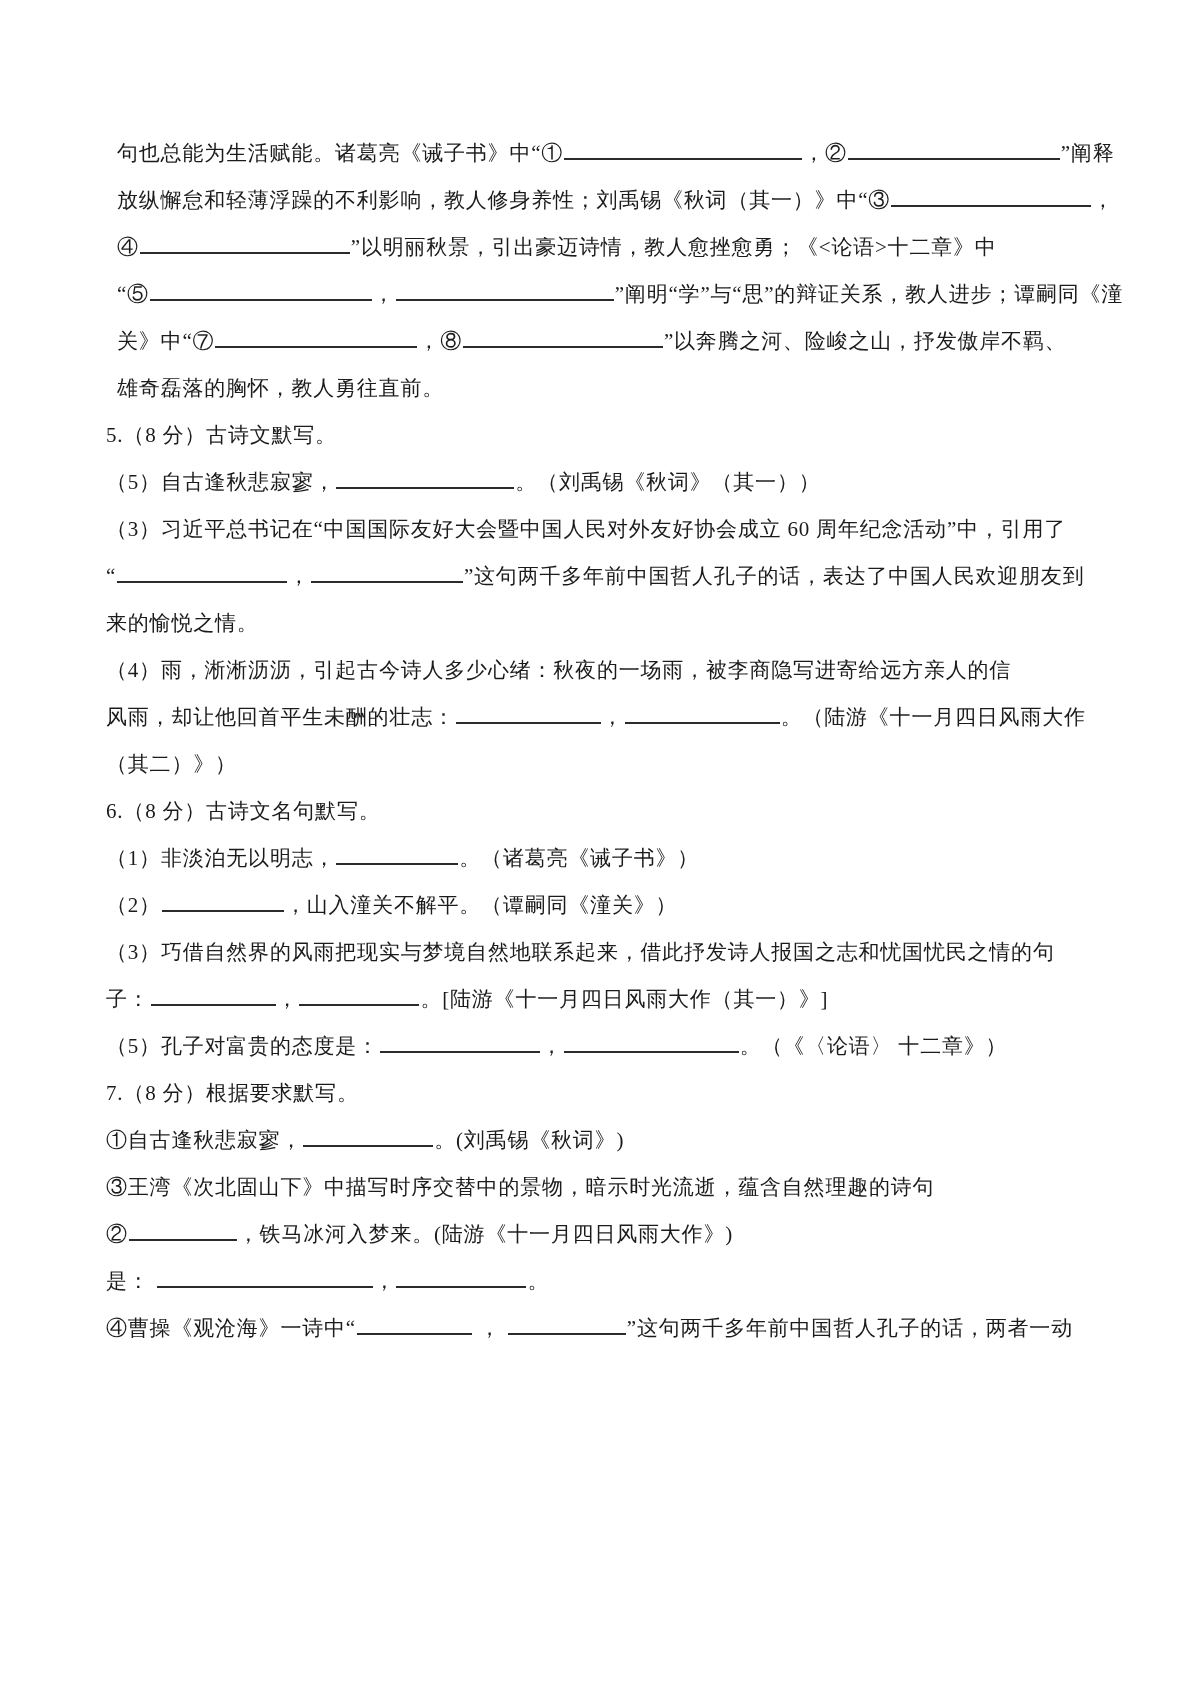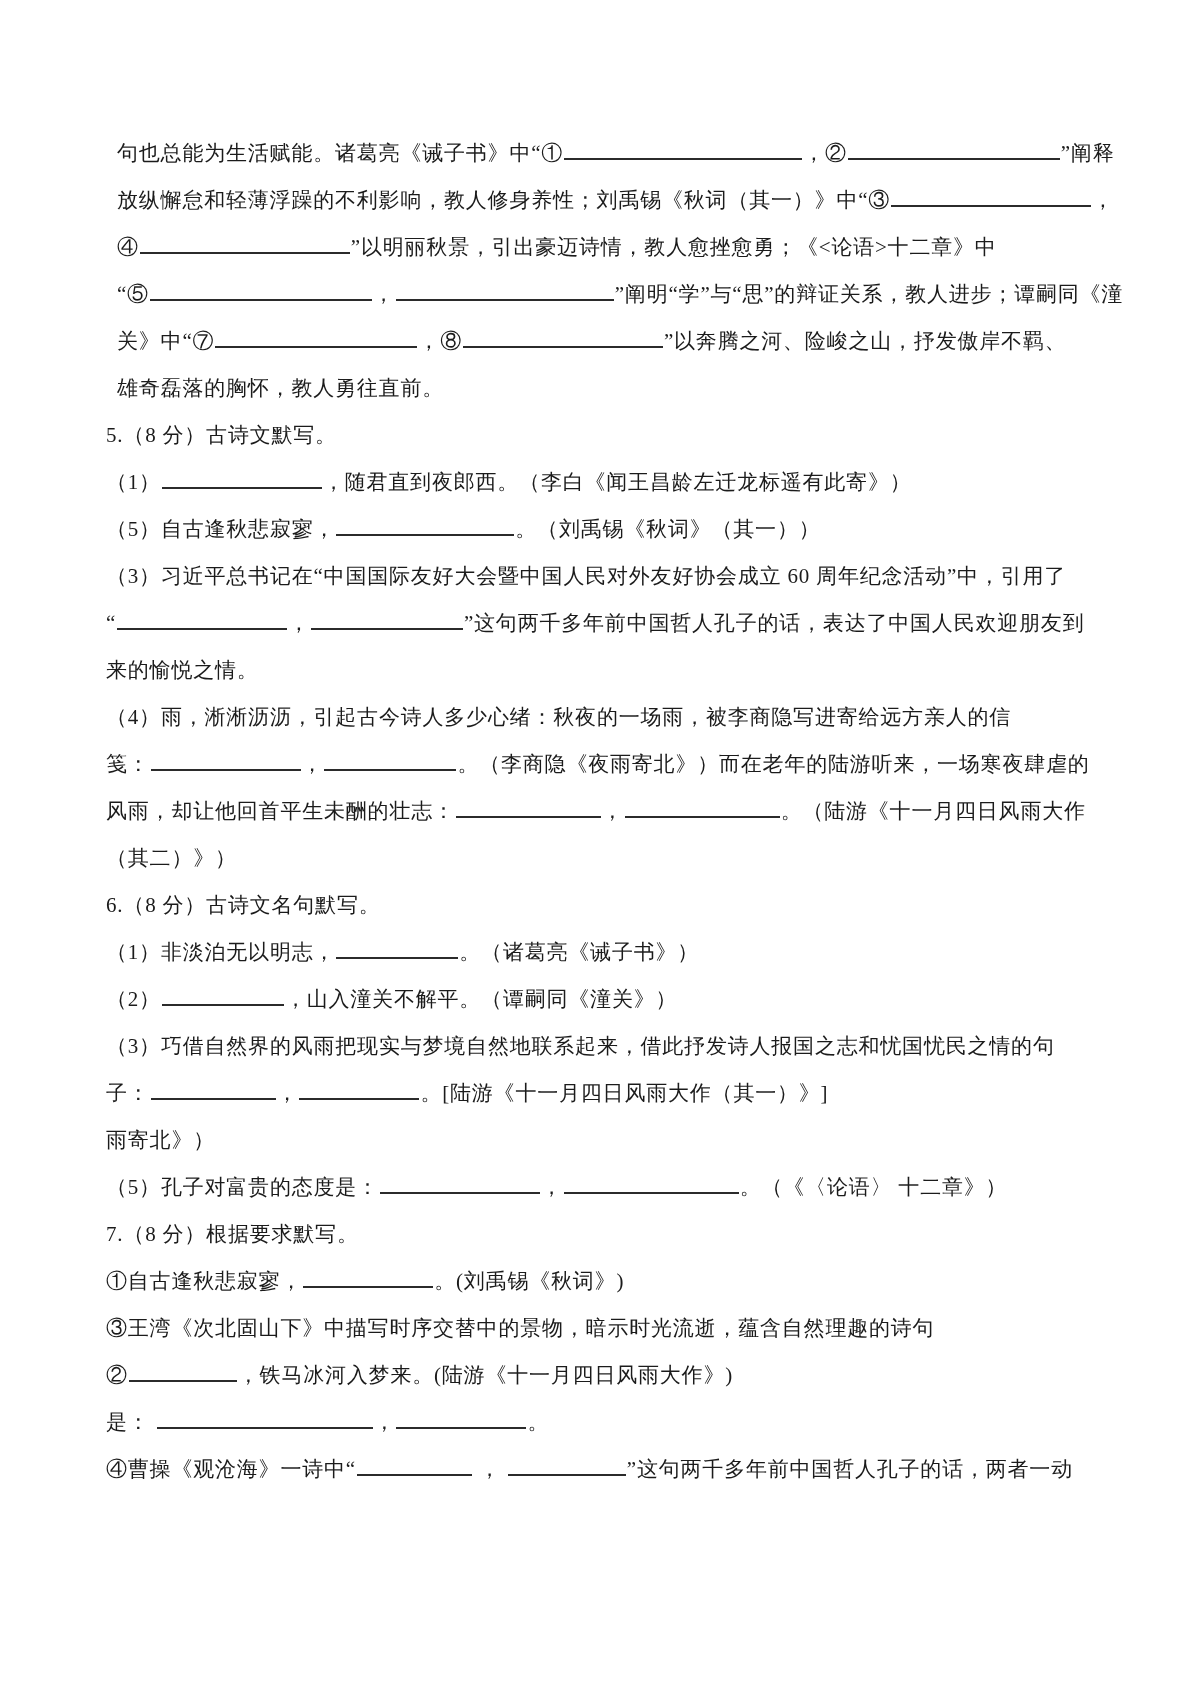--- a/index.html
+++ b/index.html
@@ -41,35 +41,32 @@
 
 <div class="page">
   <div class="doc-body" style="color: rgb(27, 27, 27);">
       <div class="line indent"><span class="txt">句也总能为生活赋能。诸葛亮《诫子书》中“①</span><span class="blank" style="width: 238px; border-bottom-color: rgb(43, 43, 43);"></span><span class="txt">，②</span><span class="blank" style="width: 212px; border-bottom-color: rgb(43, 43, 43);"></span><span class="txt">”阐释</span></div>
       <div class="line indent"><span class="txt">放纵懈怠和轻薄浮躁的不利影响，教人修身养性；刘禹锡《秋词（其一）》中“③</span><span class="blank" style="width: 200px; border-bottom-color: rgb(43, 43, 43);"></span><span class="txt">，</span></div>
       <div class="line indent"><span class="txt">④</span><span class="blank" style="width: 210px; border-bottom-color: rgb(43, 43, 43);"></span><span class="txt">”以明丽秋景，引出豪迈诗情，教人愈挫愈勇；《&lt;论语&gt;十二章》中</span></div>
       <div class="line indent"><span class="txt">“⑤</span><span class="blank" style="width: 222px; border-bottom-color: rgb(43, 43, 43);"></span><span class="txt">，</span><span class="blank" style="width: 218px; border-bottom-color: rgb(43, 43, 43);"></span><span class="txt">”阐明“学”与“思”的辩证关系，教人进步；谭嗣同《潼</span></div>
       <div class="line indent"><span class="txt">关》中“⑦</span><span class="blank" style="width: 202px; border-bottom-color: rgb(43, 43, 43);"></span><span class="txt">，⑧</span><span class="blank" style="width: 200px; border-bottom-color: rgb(43, 43, 43);"></span><span class="txt">”以奔腾之河、险峻之山，抒发傲岸不羁、</span></div>
       <div class="line indent"><span class="txt">雄奇磊落的胸怀，教人勇往直前。</span></div>
       <div class="line"><span class="txt">5.（8 分）古诗文默写。</span></div>
-      <div class="line"><span class="txt">（1）</span><span class="blank" style="width: 160px; border-bottom-color: rgb(43, 43, 43);"></span><span class="txt">，随君直到夜郎西。（李白《闻王昌龄左迁龙标遥有此寄》）</span></div>
       <div class="line"><span class="txt">（5）自古逢秋悲寂寥，</span><span class="blank" style="width: 178px; border-bottom-color: rgb(43, 43, 43);"></span><span class="txt">。（刘禹锡《秋词》（其一））</span></div>
       <div class="line"><span class="txt">（3）习近平总书记在“中国国际友好大会暨中国人民对外友好协会成立 60 周年纪念活动”中，引用了</span></div>
       <div class="line"><span class="txt">“</span><span class="blank" style="width: 170px; border-bottom-color: rgb(43, 43, 43);"></span><span class="txt">，</span><span class="blank" style="width: 152px; border-bottom-color: rgb(43, 43, 43);"></span><span class="txt">”这句两千多年前中国哲人孔子的话，表达了中国人民欢迎朋友到</span></div>
       <div class="line"><span class="txt">来的愉悦之情。</span></div>
       <div class="line"><span class="txt">（4）雨，淅淅沥沥，引起古今诗人多少心绪：秋夜的一场雨，被李商隐写进寄给远方亲人的信</span></div>
-      <div class="line"><span class="txt">笺：</span><span class="blank" style="width: 150px; border-bottom-color: rgb(43, 43, 43);"></span><span class="txt">，</span><span class="blank" style="width: 132px; border-bottom-color: rgb(43, 43, 43);"></span><span class="txt">。（李商隐《夜雨寄北》）而在老年的陆游听来，一场寒夜肆虐的</span></div>
       <div class="line"><span class="txt">风雨，却让他回首平生未酬的壮志：</span><span class="blank" style="width: 145px; border-bottom-color: rgb(43, 43, 43);"></span><span class="txt">，</span><span class="blank" style="width: 155px; border-bottom-color: rgb(43, 43, 43);"></span><span class="txt">。（陆游《十一月四日风雨大作</span></div>
       <div class="line"><span class="txt">（其二）》）</span></div>
       <div class="line"><span class="txt">6.（8 分）古诗文名句默写。</span></div>
       <div class="line"><span class="txt">（1）非淡泊无以明志，</span><span class="blank" style="width: 122px; border-bottom-color: rgb(43, 43, 43);"></span><span class="txt">。（诸葛亮《诫子书》）</span></div>
       <div class="line"><span class="txt">（2）</span><span class="blank" style="width: 122px; border-bottom-color: rgb(43, 43, 43);"></span><span class="txt">，山入潼关不解平。（谭嗣同《潼关》）</span></div>
       <div class="line"><span class="txt">（3）巧借自然界的风雨把现实与梦境自然地联系起来，借此抒发诗人报国之志和忧国忧民之情的句</span></div>
       <div class="line"><span class="txt">子：</span><span class="blank" style="width: 125px; border-bottom-color: rgb(43, 43, 43);"></span><span class="txt">，</span><span class="blank" style="width: 120px; border-bottom-color: rgb(43, 43, 43);"></span><span class="txt">。[陆游《十一月四日风雨大作（其一）》]</span></div>
-      <div class="line"><span class="txt">雨寄北》）</span></div>
       <div class="line"><span class="txt">（5）孔子对富贵的态度是：</span><span class="blank" style="width: 160px; border-bottom-color: rgb(43, 43, 43);"></span><span class="txt">，</span><span class="blank" style="width: 175px; border-bottom-color: rgb(43, 43, 43);"></span><span class="txt">。（《〈论语〉 十二章》）</span></div>
       <div class="line"><span class="txt">7.（8 分）根据要求默写。</span></div>
       <div class="line"><span class="txt">①自古逢秋悲寂寥，</span><span class="blank" style="width: 130px; border-bottom-color: rgb(43, 43, 43);"></span><span class="txt">。(刘禹锡《秋词》)</span></div>
       <div class="line"><span class="txt">③王湾《次北固山下》中描写时序交替中的景物，暗示时光流逝，蕴含自然理趣的诗句</span></div>
       <div class="line"><span class="txt">②</span><span class="blank" style="width: 108px; border-bottom-color: rgb(43, 43, 43);"></span><span class="txt">，铁马冰河入梦来。(陆游《十一月四日风雨大作》)</span></div>
       <div class="line"><span class="txt">是： </span><span class="blank" style="width: 216px; border-bottom-color: rgb(43, 43, 43);"></span><span class="txt">，</span><span class="blank" style="width: 130px; border-bottom-color: rgb(43, 43, 43);"></span><span class="txt">。</span></div>
       <div class="line"><span class="txt">④曹操《观沧海》一诗中“</span><span class="blank" style="width: 115px; border-bottom-color: rgb(43, 43, 43);"></span><span class="txt"> ， </span><span class="blank" style="width: 118px; border-bottom-color: rgb(43, 43, 43);"></span><span class="txt">”这句两千多年前中国哲人孔子的话，两者一动</span></div>
     </div>
 </div>
 

